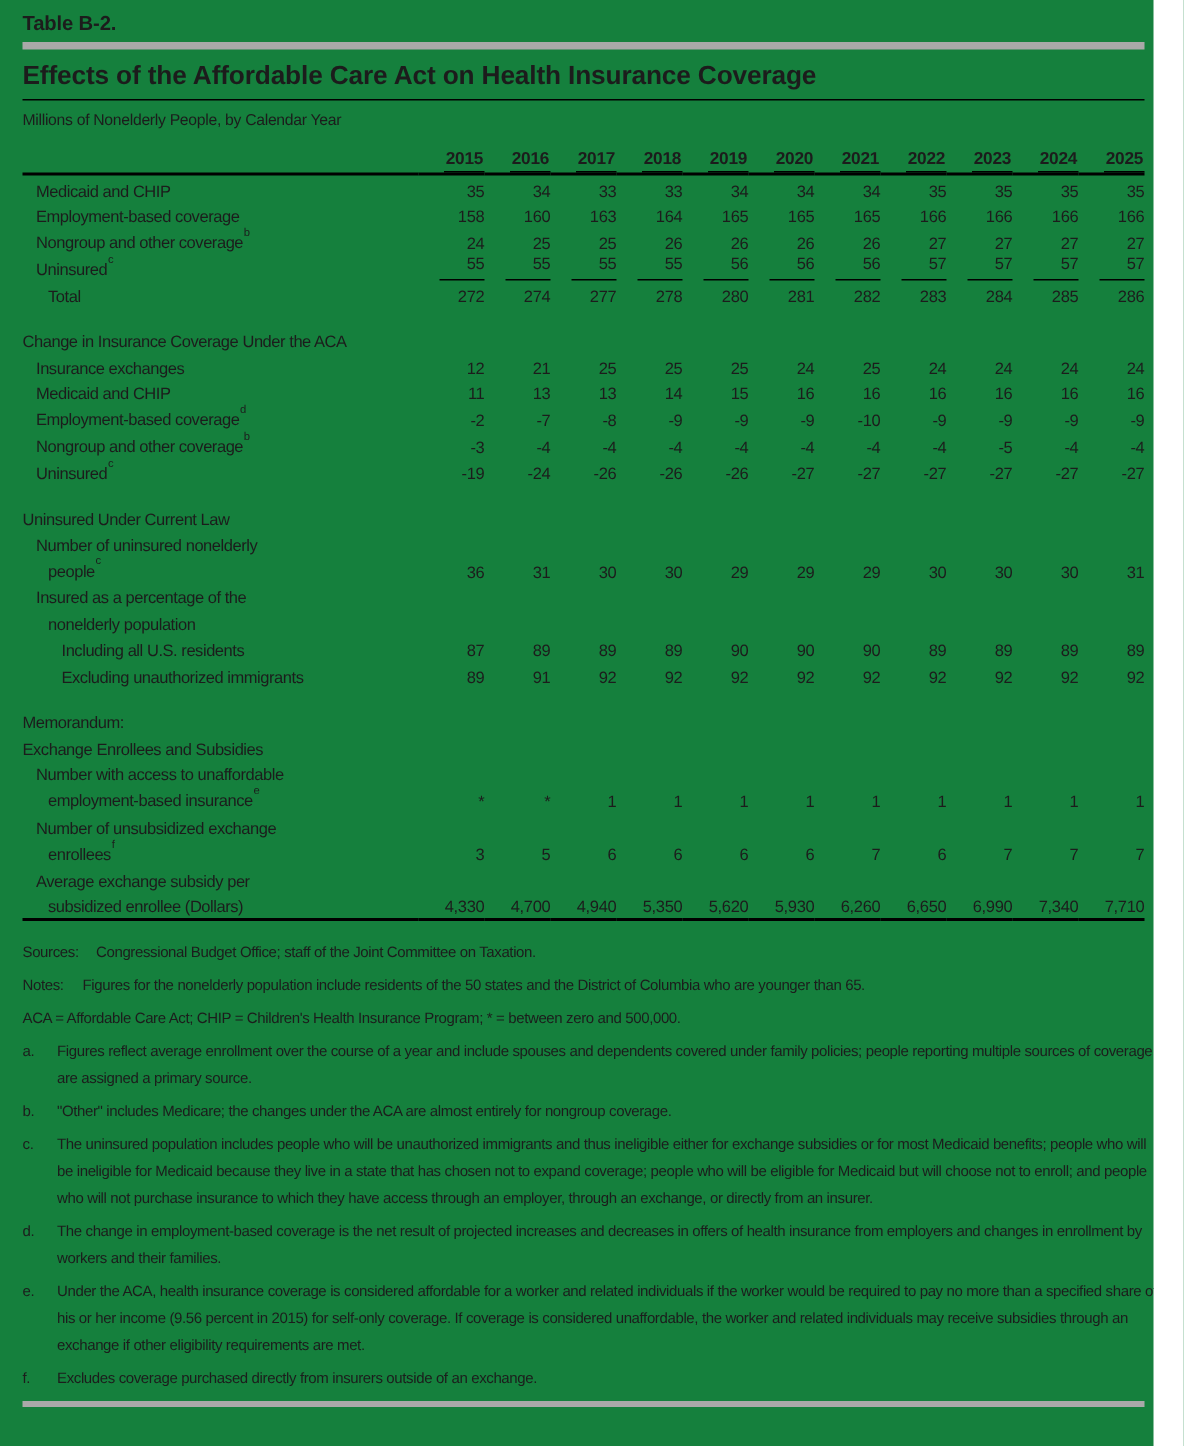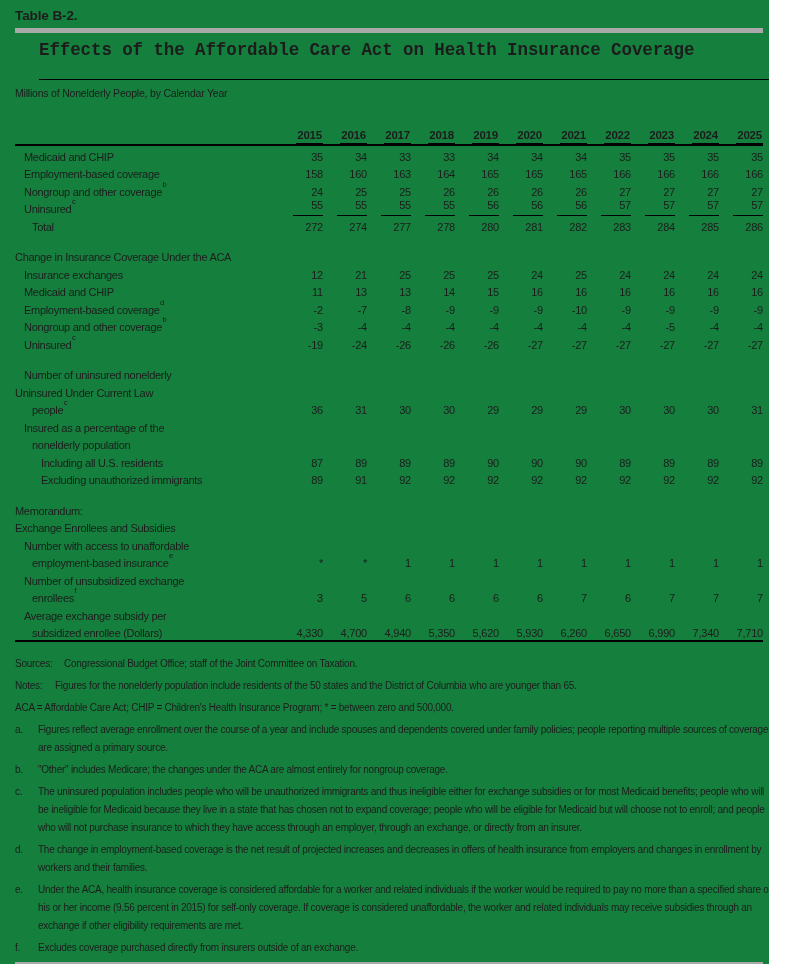--- a/index.html
+++ b/index.html
@@ -12,28 +12,27 @@
     background:#15803d;
     color:#1c1c1c;
     font-family:"Liberation Sans", sans-serif;
     letter-spacing:-0.2px;
   }
   
   .tbl-label { font-size:13.5px; font-weight:bold; letter-spacing:-0.1px; margin:2px 0 5px 0; }
   .graybar { height:5px; background:#a9a9a9; width:748px; }
   .graybar.bottom { height:4px; margin-top:5px; }
   .main-title {
-    font-family:Liberation Mono, monospace;
+    font-family:Liberation Sans, sans-serif;
     font-weight:bold; font-size:17.5px; letter-spacing:-0.1px;
-    margin-top:7px; padding-bottom:19px;
+    margin-top:7px; padding-bottom:5px;
     border-bottom:1.6px solid #000;
     width:748px;
-    margin-left:24px;
   }
-  .subtitle { font-size:10.5px; margin-top:7px; margin-bottom:24px; }
+  .subtitle { font-size:10.5px; margin-top:7px; margin-bottom:8px; }
 
   
   table.cov {
     border-collapse:collapse; table-layout:fixed;
     width:748px;
     border-bottom:2.5px solid #000;
   }
   table.cov td, table.cov th { padding:0; margin:0; font-size:11px; font-weight:normal; vertical-align:bottom; line-height:13px; }
   thead th { border-bottom:2.5px solid #000; height:21px; text-align:right; }
   thead th .year { font-weight:bold; font-size:11.5px; border-bottom:1.2px solid #000; display:inline-block; padding:0 1px 1px 1px; }
@@ -238,24 +237,24 @@
           <td class="val">-27</td>
           <td class="val">-27</td>
           <td class="val">-27</td>
           <td class="val">-27</td>
           <td class="val">-27</td>
         </tr>
         <tr class="spacer">
           <td colspan="12"></td>
         </tr>
         <tr>
+          <td colspan="12" class="section ind0">Uninsured Under Current Law</td>
+        </tr>
+        <tr>
           <td colspan="12" class="lbl ind1">Number of uninsured nonelderly</td>
-        </tr>
-        <tr>
-          <td colspan="12" class="section ind0">Uninsured Under Current Law</td>
         </tr>
         <tr>
           <td class="lbl ind2">people<sup>c</sup></td>
           <td class="val">36</td>
           <td class="val">31</td>
           <td class="val">30</td>
           <td class="val">30</td>
           <td class="val">29</td>
           <td class="val">29</td>
           <td class="val">29</td>

